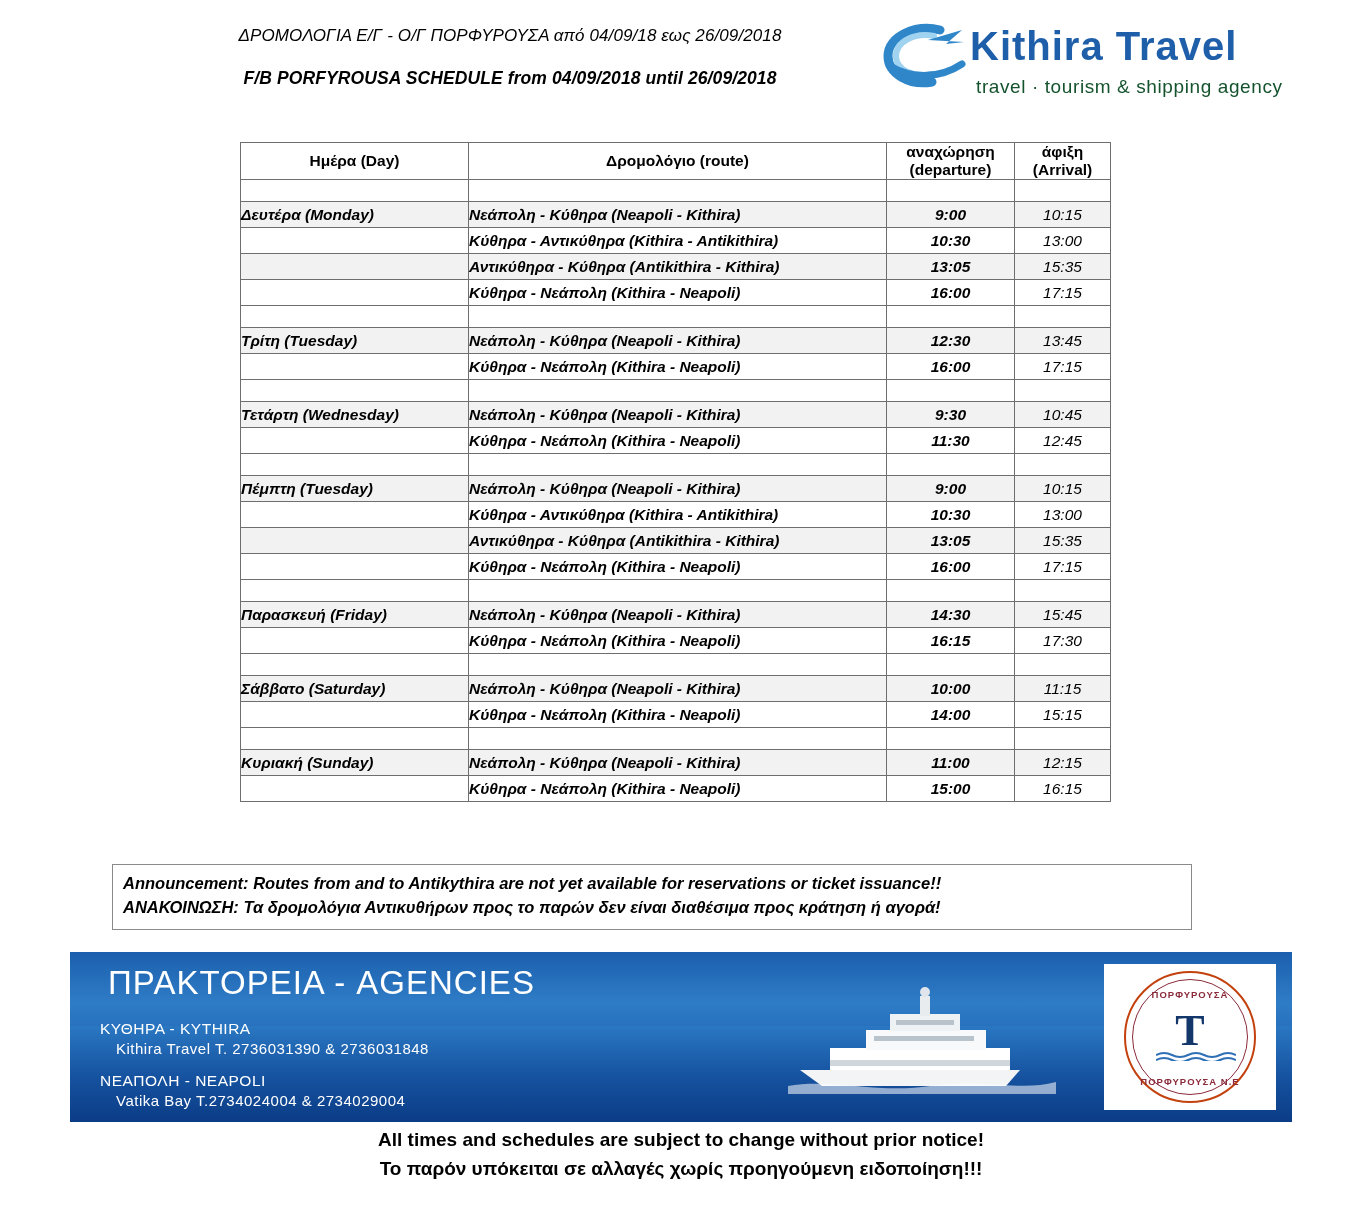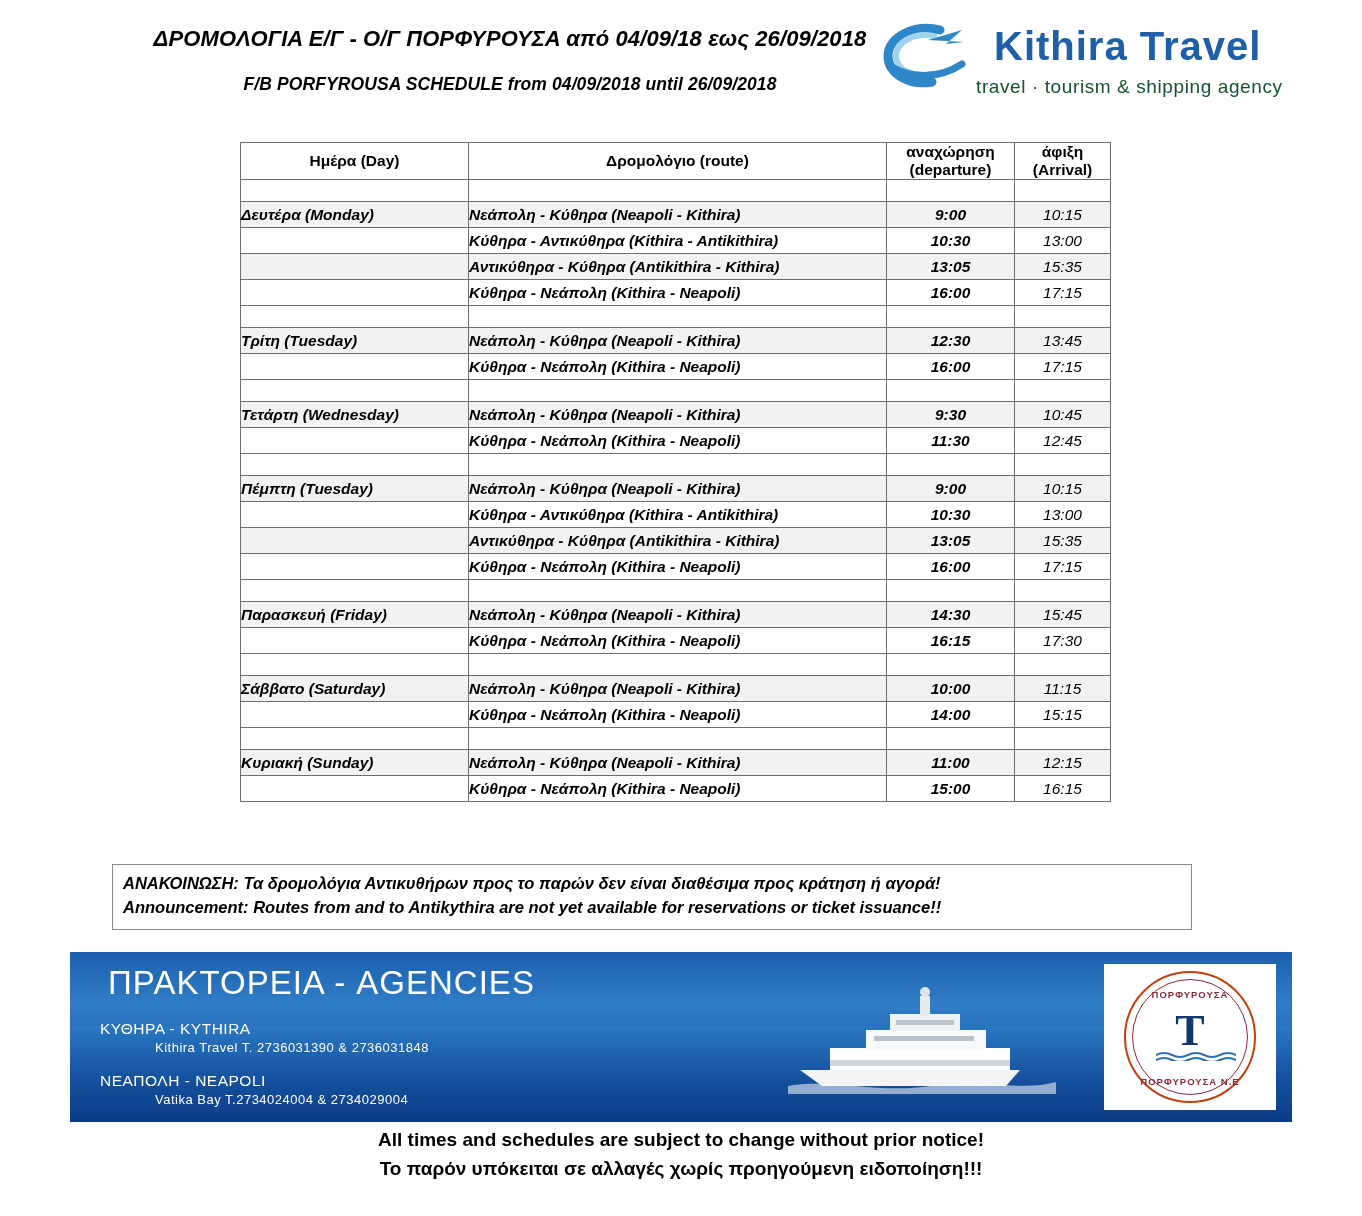--- a/index.html
+++ b/index.html
@@ -21,23 +21,23 @@
     position: relative;
     height: 110px;
   }
   .header-titles {
     position: absolute;
     left: 150px;
     top: 26px;
     width: 720px;
   }
   .header-titles .line1 {
-    font-weight: bold;
-    font-style: italic;
-    font-size: 22px;
+    font-weight: normal;
+    font-style: italic;
+    font-size: 17px;
     text-align: center;
     letter-spacing: 0.1px;
   }
   .header-titles .line2 {
     font-weight: bold;
     font-style: italic;
     font-size: 17.5px;
     text-align: center;
     margin-top: 22px;
     letter-spacing: 0.1px;
@@ -59,21 +59,20 @@
   }
   .logo-text {
     position: absolute;
     left: 94px;
     top: 4px;
     font-size: 40px;
     font-weight: bold;
     color: #1f5fa9;
     letter-spacing: 1px;
     font-family: "Liberation Sans", sans-serif;
-    margin-left: 24px;
   }
   .logo-sub {
     position: absolute;
     left: 100px;
     top: 56px;
     font-size: 19px;
     color: #14532d;
     letter-spacing: 0.6px;
   }
 
@@ -181,23 +180,23 @@
     text-align: center;
   }
   .agency-block {
     position: absolute;
     color: #ffffff;
     font-size: 15px;
     letter-spacing: 0.5px;
   }
   .agency-block .name { font-size: 15.5px; }
   .agency-block .detail {
-    margin-left: 55px;
+    margin-left: 16px;
     margin-top: 2px;
-    font-size: 13px;
+    font-size: 15px;
   }
   .ag1 { left: 30px; top: 68px; }
   .ag2 { left: 30px; top: 120px; }
 
   
   .ship {
     position: absolute;
     left: 700px;
     top: 22px;
     width: 290px;
@@ -465,22 +464,22 @@
           <td class="day"></td>
           <td class="route">Κύθηρα - Νεάπολη (Kithira - Neapoli)</td>
           <td class="dep">15:00</td>
           <td class="arr">16:15</td>
         </tr>
       </tbody>
   </table>
 </div>
 
 <div class="announce">
+  <div>Announcement: Routes from and to Antikythira are not yet available for reservations or ticket issuance!!</div>
   <div>ΑΝΑΚΟΙΝΩΣΗ: Τα δρομολόγια Αντικυθήρων προς το παρών δεν είναι διαθέσιμα προς κράτηση ή αγορά!</div>
-  <div>Announcement: Routes from and to Antikythira are not yet available for reservations or ticket issuance!!</div>
 </div>
 
 <div class="banner">
   <div class="sea"></div>
   <div class="banner-title">ΠΡΑΚΤΟΡΕΙΑ - AGENCIES</div>
 
   <div class="agency-block ag1">
     <div class="name">ΚΥΘΗΡΑ - KYTHIRA</div>
     <div class="detail">Kithira Travel T. 2736031390 &amp; 2736031848</div>
   </div>

